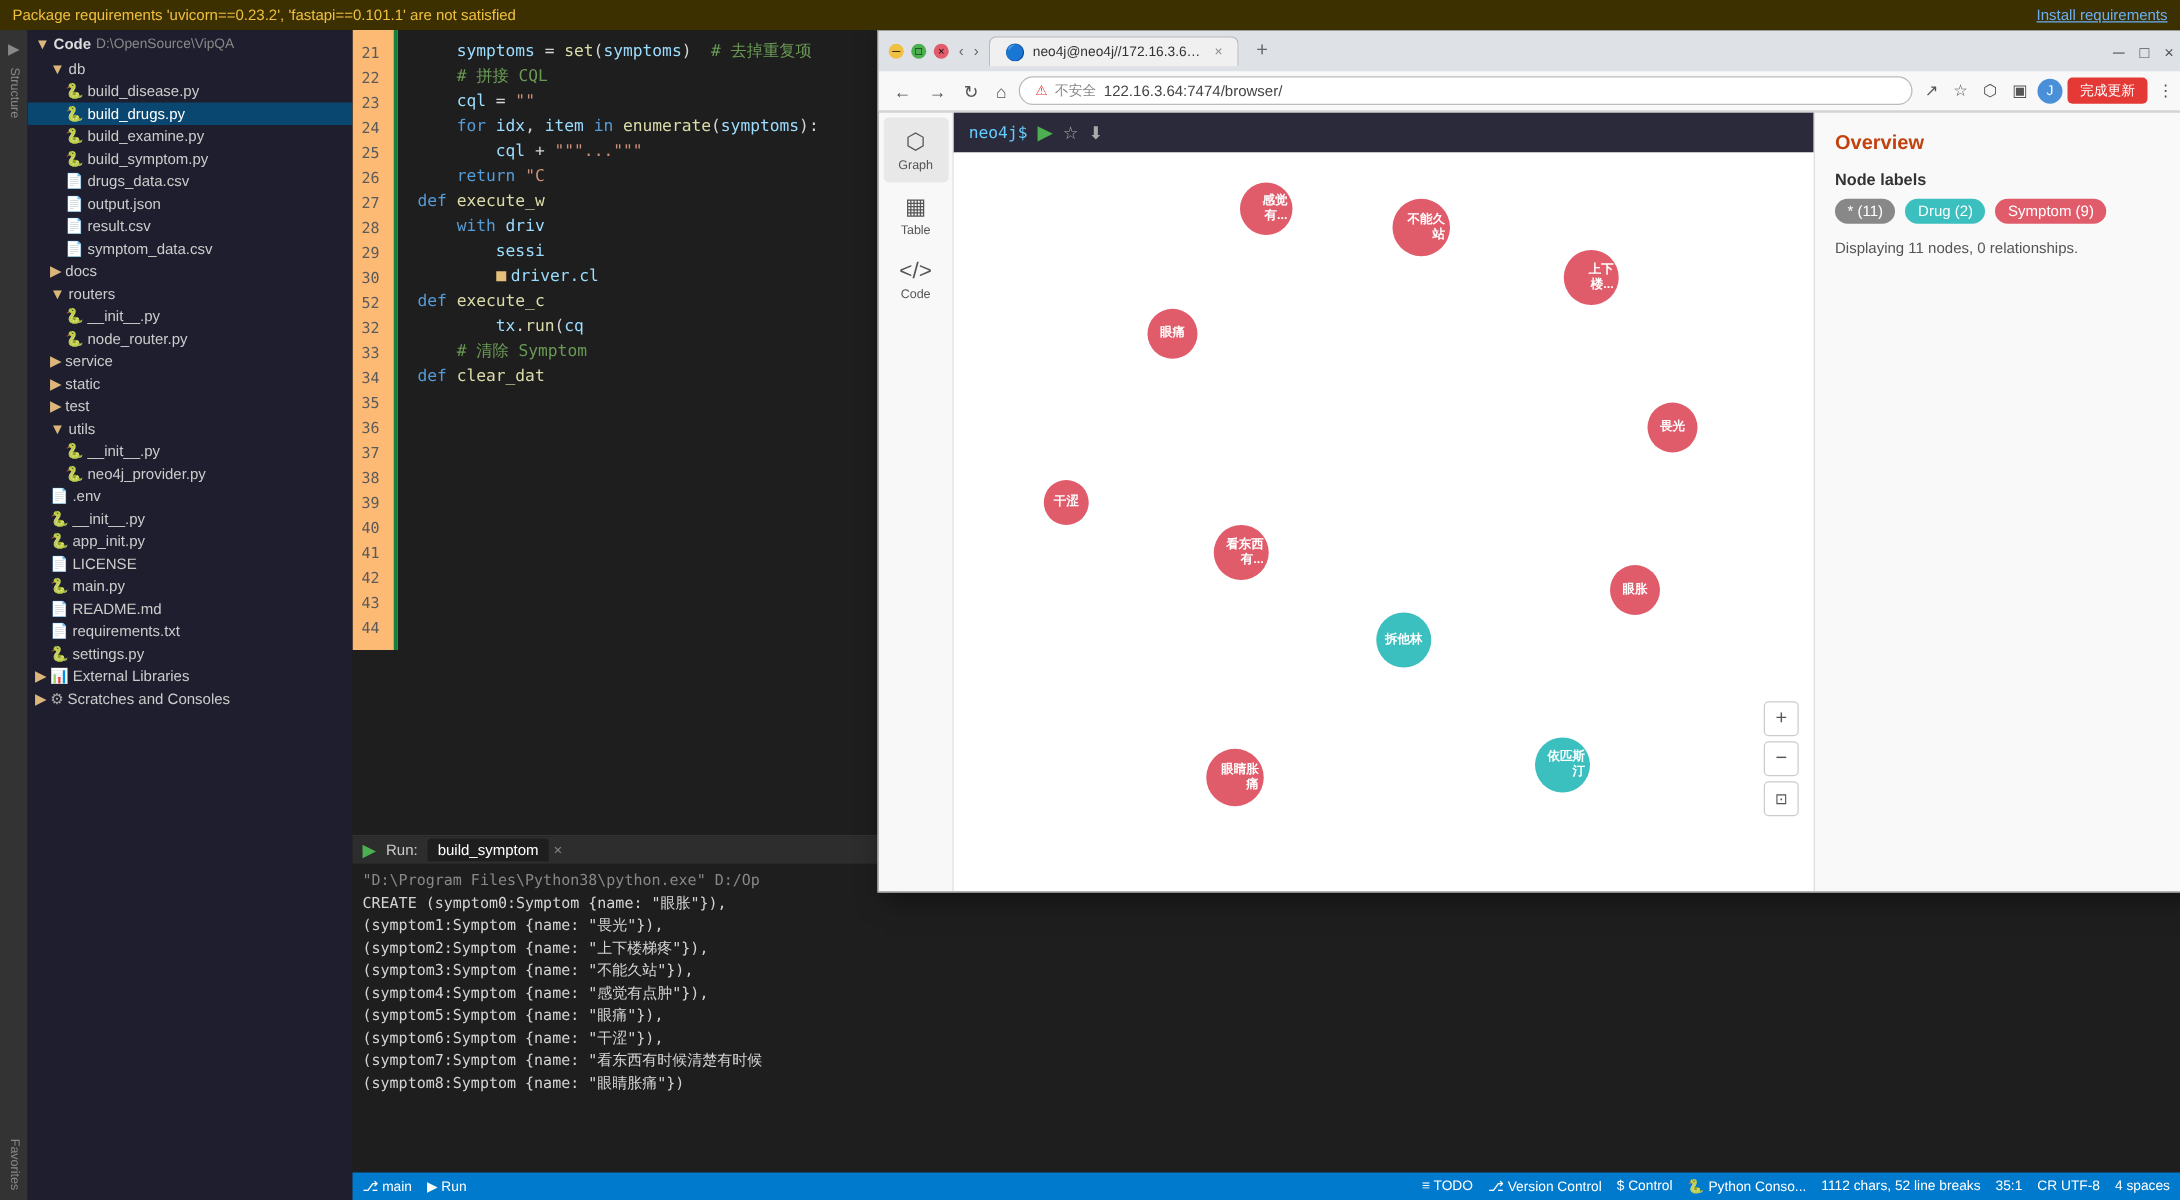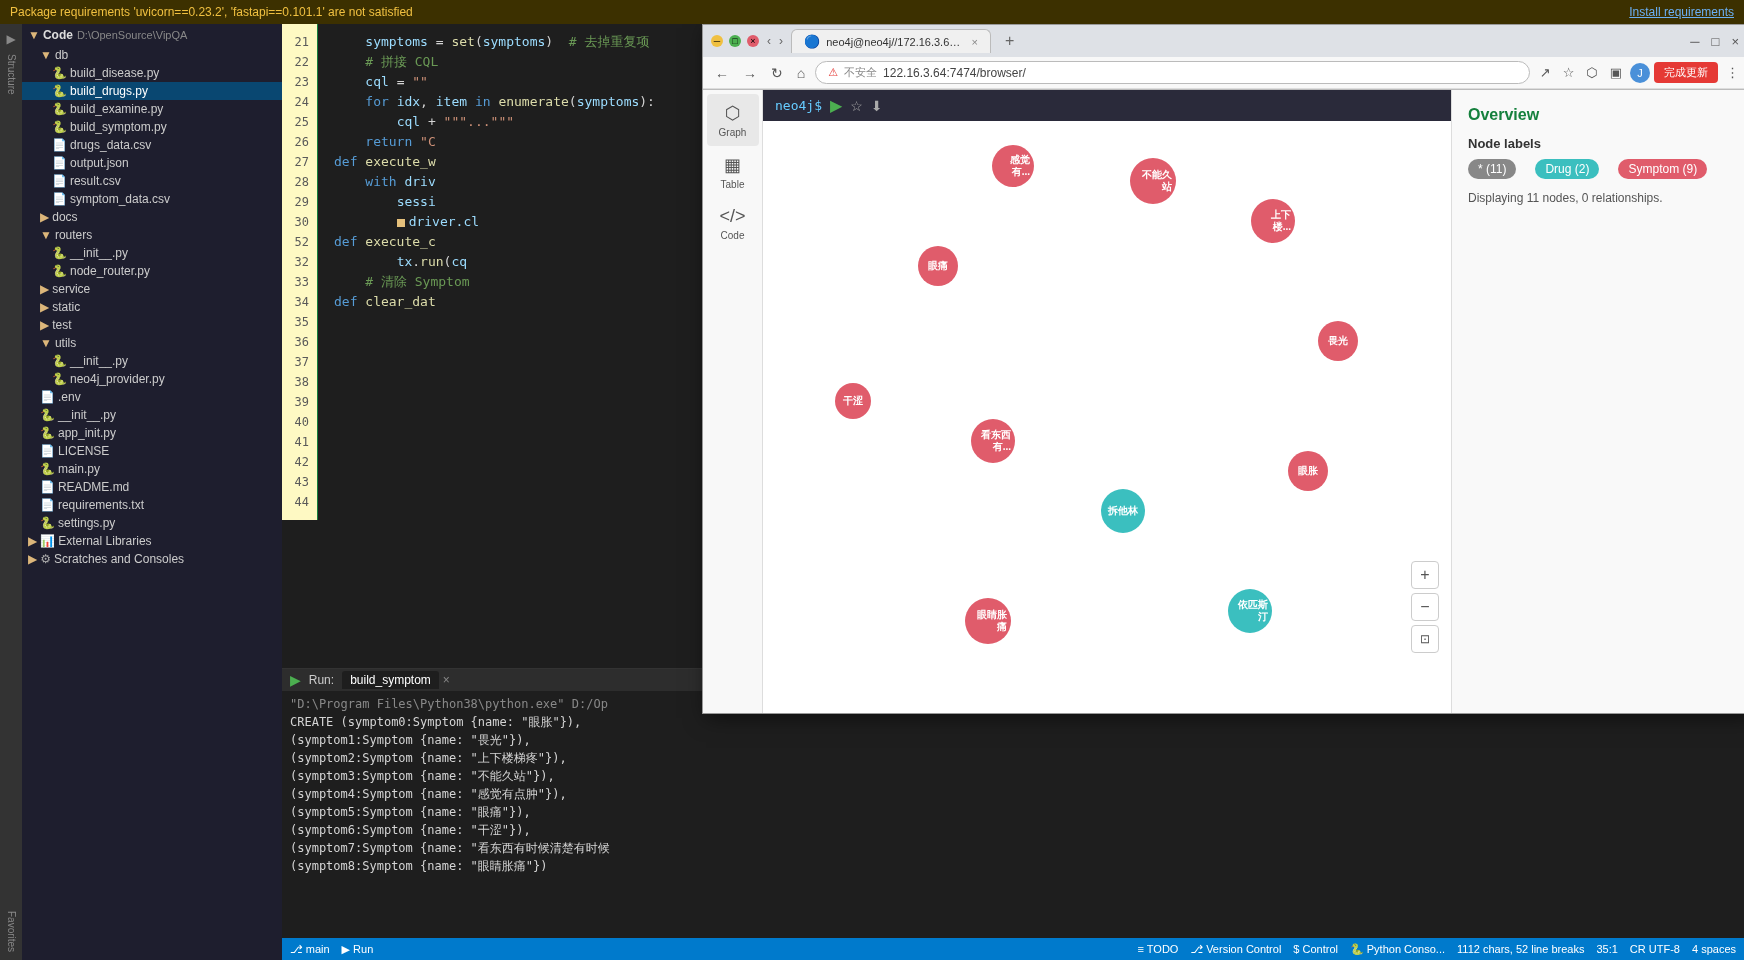--- a/index.html
+++ b/index.html
@@ -55,28 +55,28 @@
       color: #d4d4d4;
       font-family: 'Consolas', monospace;
       font-size: 13px;
       overflow: auto;
       position: relative;
     }
     .editor-content {
       display: flex;
     }
     .line-numbers {
-      background: #fef9c3;
+      background: #fdba74;
       color: #5a5a5a;
       padding: 8px 8px 8px 4px;
-      text-align: right;
+      text-align: center;
       font-size: 12px;
       min-width: 36px;
       user-select: none;
-      border-right: 1px solid #15803d;
+      border-right: 3px solid #15803d;
     }
     .line-numbers div { line-height: 20px; }
     .code-lines {
       padding: 8px 0 8px 16px;
       flex: 1;
     }
     .code-lines div { line-height: 20px; white-space: pre; }
     .kw { color: #569cd6; }
     .fn { color: #dcdcaa; }
     .str { color: #ce9178; }
@@ -309,23 +309,23 @@
 
     
     .overview-panel {
       width: 300px;
       background: #f9f9f9;
       border-left: 1px solid #ddd;
       padding: 16px;
       font-size: 13px;
       overflow-y: auto;
     }
-    .overview-title { font-size: 16px; font-weight: bold; color: #15803d; margin-bottom: 12px; }
+    .overview-title { font-size: 16px; font-weight: bold; color: #c2410c; margin-bottom: 12px; }
     .overview-section-title { font-weight: bold; color: #333; margin-bottom: 8px; }
-    .node-labels { display: flex; gap: 19px; margin-bottom: 12px; flex-wrap: wrap; }
+    .node-labels { display: flex; gap: 8px; margin-bottom: 12px; flex-wrap: wrap; }
     .node-label-badge {
       border-radius: 12px;
       padding: 3px 10px;
       font-size: 12px;
       color: #fff;
       cursor: pointer;
     }
     .badge-all { background: #888; }
     .badge-drug { background: #3bbfbf; }
     .badge-symptom { background: #e05c6b; }
@@ -706,21 +706,21 @@
             </div>
 
             <div class="graph-canvas" id="graph-canvas">
 
               <div class="zoom-controls">
                 <div class="zoom-btn">+</div>
                 <div class="zoom-btn">−</div>
                 <div class="zoom-btn" style="font-size:12px;">⊡</div>
               </div>
             <div class="graph-node node-symptom" style="width: 42px; height: 42px; left: 250px; top: 45px; font-size: 10px; line-height: 12px; padding: 4px;">感觉有...</div>
-                <div class="graph-node node-symptom" style="width: 46px; height: 46px; left: 390px; top: 60px; font-size: 10px; line-height: 12px; padding: 4px;">不能久站</div>
+                <div class="graph-node node-symptom" style="width: 46px; height: 46px; left: 374px; top: 60px; font-size: 10px; line-height: 12px; padding: 4px;">不能久站</div>
                 <div class="graph-node node-symptom" style="width: 44px; height: 44px; left: 510px; top: 100px; font-size: 10px; line-height: 12px; padding: 4px;">上下楼...</div>
                 <div class="graph-node node-symptom" style="width: 40px; height: 40px; left: 175px; top: 145px; font-size: 10px; line-height: 12px; padding: 4px;">眼痛</div>
                 <div class="graph-node node-symptom" style="width: 40px; height: 40px; left: 575px; top: 220px; font-size: 10px; line-height: 12px; padding: 4px;">畏光</div>
                 <div class="graph-node node-symptom" style="width: 36px; height: 36px; left: 90px; top: 280px; font-size: 10px; line-height: 12px; padding: 4px;">干涩</div>
                 <div class="graph-node node-symptom" style="width: 44px; height: 44px; left: 230px; top: 320px; font-size: 10px; line-height: 12px; padding: 4px;">看东西有...</div>
                 <div class="graph-node node-symptom" style="width: 40px; height: 40px; left: 545px; top: 350px; font-size: 10px; line-height: 12px; padding: 4px;">眼胀</div>
                 <div class="graph-node node-drug" style="width: 44px; height: 44px; left: 360px; top: 390px; font-size: 10px; line-height: 12px; padding: 4px;">拆他林</div>
                 <div class="graph-node node-symptom" style="width: 46px; height: 46px; left: 225px; top: 500px; font-size: 10px; line-height: 12px; padding: 4px;">眼睛胀痛</div>
                 <div class="graph-node node-drug" style="width: 44px; height: 44px; left: 468px; top: 490px; font-size: 10px; line-height: 12px; padding: 4px; margin-left: 19px;">依匹斯汀</div>
               </div>

